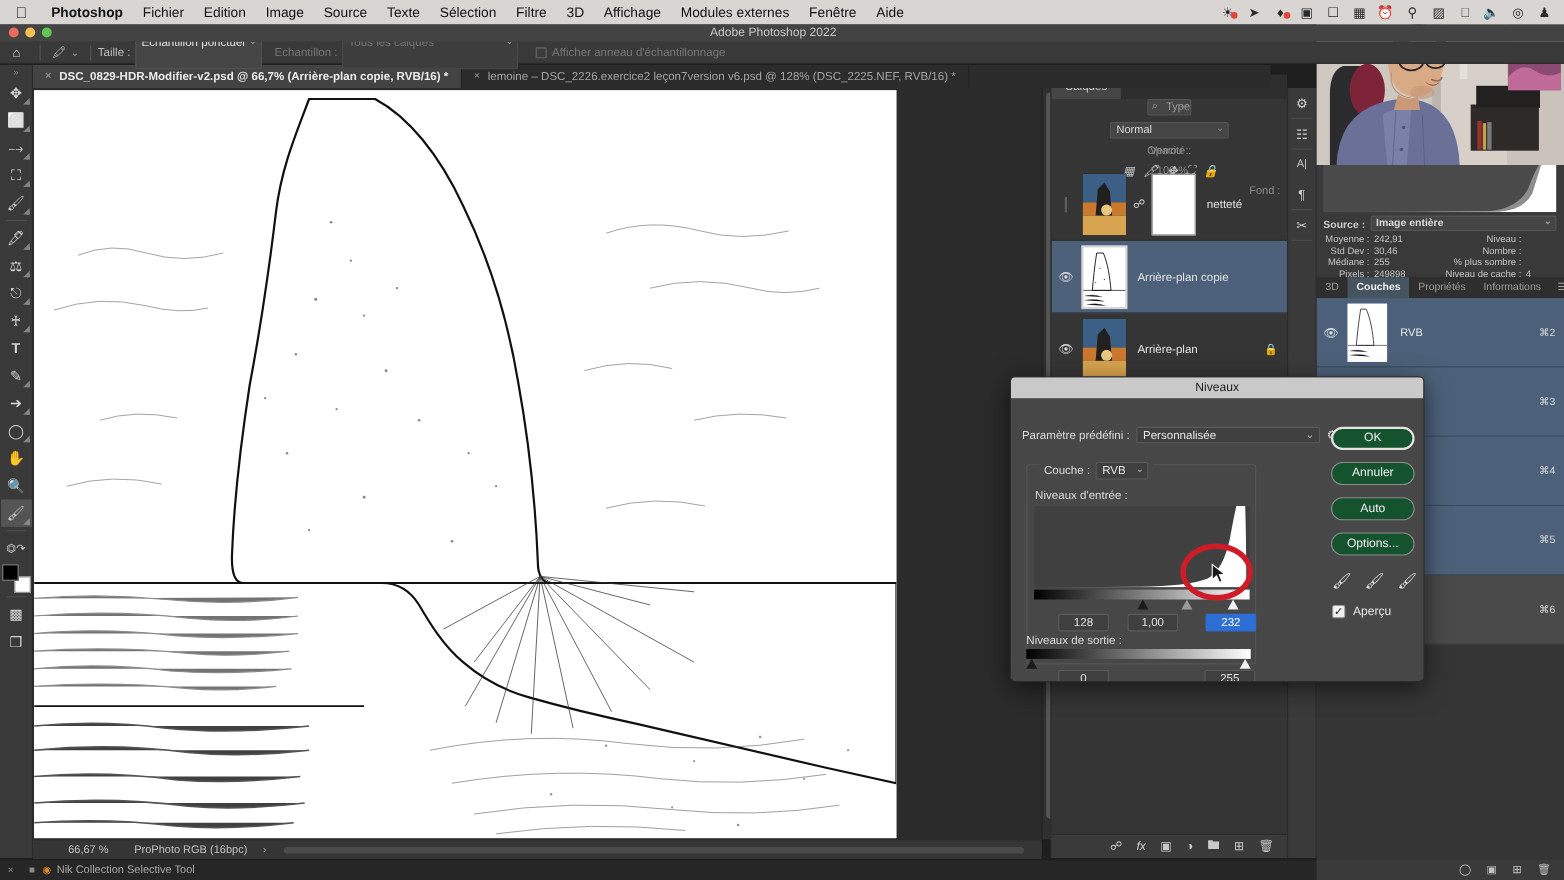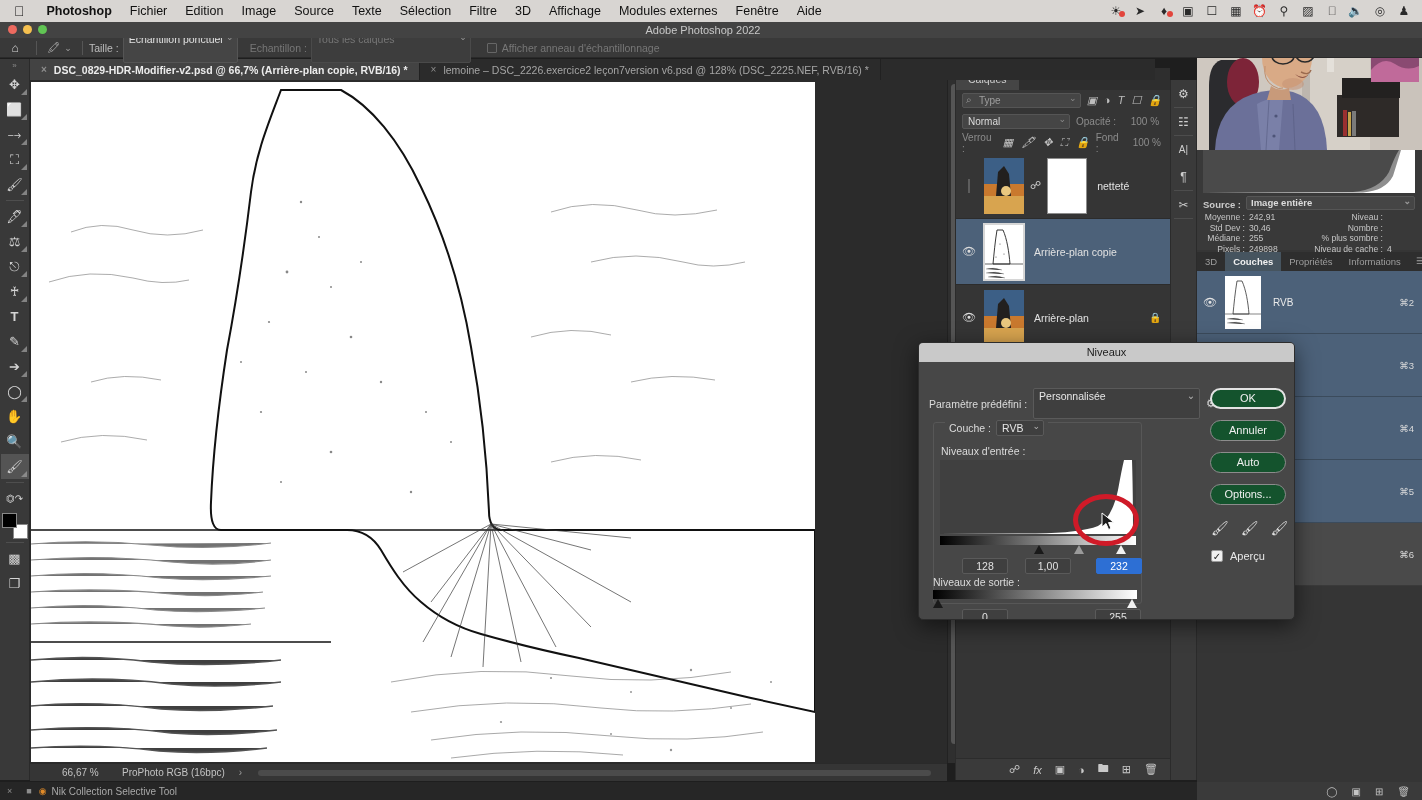--- a/index.html
+++ b/index.html
@@ -163,21 +163,21 @@
   .layers {
     position: absolute; top: 68px; left: 955px; width: 215px; height: 712px;
     background: #353535; z-index: 41; border-left: 1px solid #2b2b2b;
     display: flex; flex-direction: column;
   }
   .pnl-tabs { height: 22px; display: flex; background: #2e2e2e; }
   .pnl-tab {
     padding: 0 12px; font-size: 10.5px; color: #cfcfcf; line-height: 22px;
     background: #454545;
   }
-  .pnl-row { display: flex; align-items: center; height: 21px; padding: 0 6px; gap: 6px; }
+  .pnl-row { display: flex; align-items: center; height: 21px; padding: 0 6px; gap: 6px; flex-direction: column; }
   .filter-box {
     flex: 1; height: 15px; background: #454545; border: 1px solid #555; border-radius: 2px;
     font-size: 10px; color: #9e9e9e; line-height: 13px; padding-left: 16px; position: relative;
   }
   .filter-box::before { content: "⌕"; position: absolute; left: 3px; top: -1px; font-size: 10px; color: #9e9e9e; }
   .filter-box::after { content: "⌄"; position: absolute; right: 3px; top: -2px; font-size: 9px; color: #8a8a8a; }
   .ficons { display: flex; gap: 7px; font-size: 11px; color: #bdbdbd; padding-right: 2px; }
   .mode-box {
     width: 108px; height: 15px; background: #454545; border: 1px solid #555; border-radius: 2px;
     font-size: 10px; color: #dcdcdc; line-height: 13px; padding-left: 5px; position: relative;
@@ -262,21 +262,21 @@
     box-shadow: 0 6px 22px rgba(0,0,0,.55); z-index: 70; overflow: hidden;
   }
   .dlg-title {
     height: 19px; background: #c9c9c9; color: #1d1d1d; font-size: 11px;
     text-align: center; line-height: 19px; font-weight: normal;
   }
   .dlg-body { position: relative; width: 100%; height: 259px; }
   .preset-row { position: absolute; top: 26px; left: 10px; display: flex; align-items: center; gap: 6px; }
   .preset-row .lb { font-size: 10.5px; color: #dcdcdc; }
   .preset-dd {
-    width: 167px; height: 31px; background: #3f3f3f; border: 1px solid #5a5a5a; border-radius: 2px;
+    width: 167px; height: 15px; background: #3f3f3f; border: 1px solid #5a5a5a; border-radius: 2px;
     font-size: 10.5px; color: #e6e6e6; line-height: 15px; padding-left: 5px; position: relative;
   }
   .preset-dd::after { content: "⌄"; position: absolute; right: 4px; top: -1px; font-size: 10px; color: #b4b4b4; }
   .gearbtn { font-size: 11px; color: #d9d9d9; }
 
   .group {
     position: absolute; top: 60px; left: 14px; width: 209px; height: 182px;
     border: 1px solid #575757; border-radius: 3px;
   }
   .couche-row {

